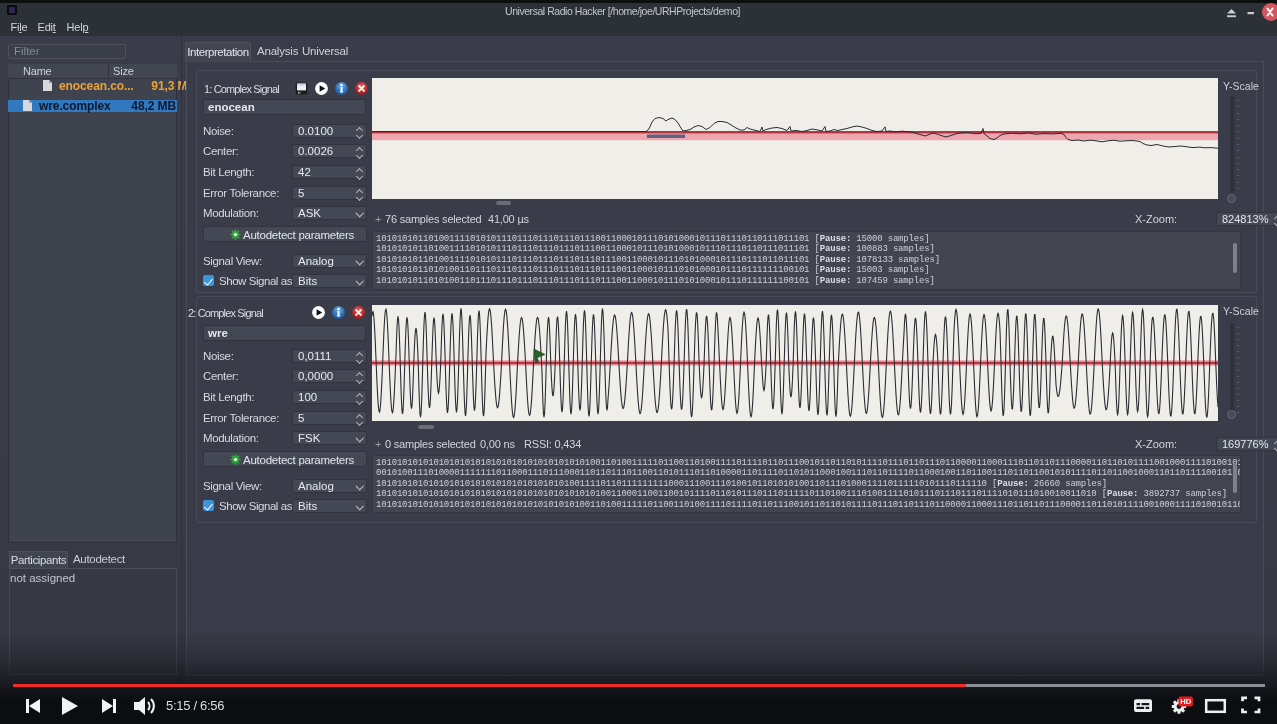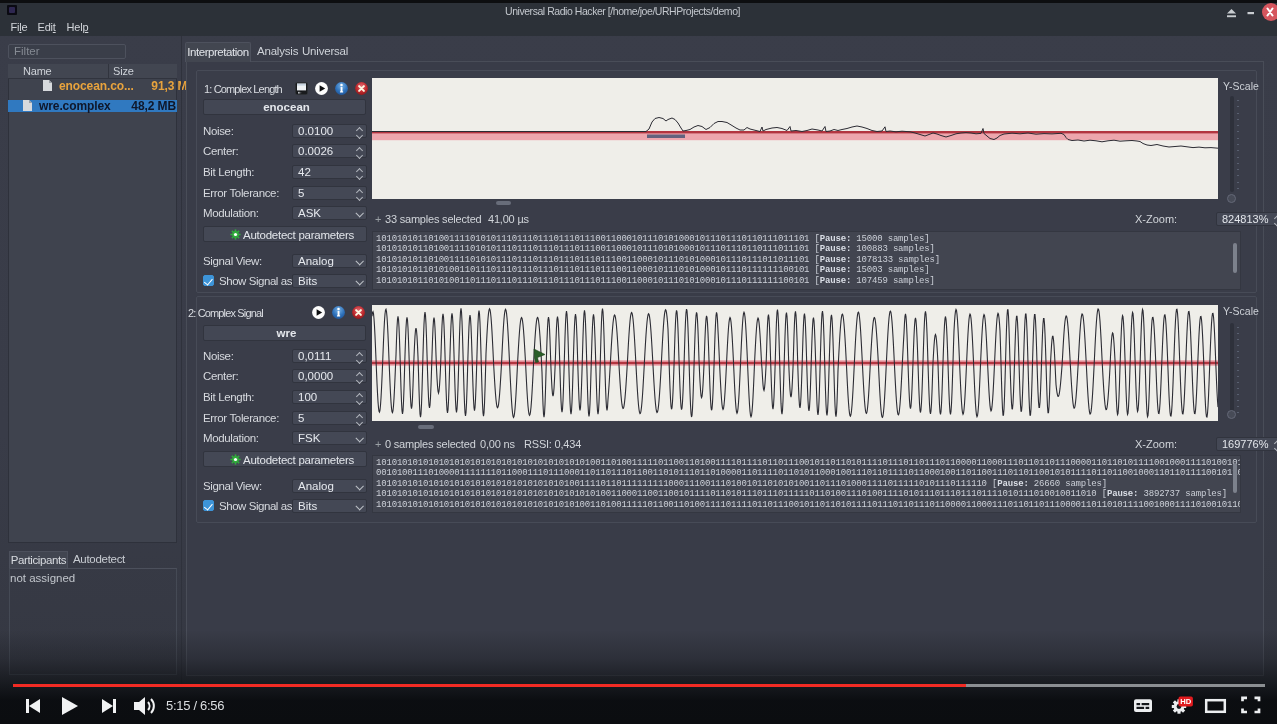--- a/index.html
+++ b/index.html
@@ -34,21 +34,21 @@
 #tabbar { left:186px; top:45px; height:17px; font-size:11.5px; color:#ced2d8; letter-spacing:-0.2px; }
 #tab-active { position:absolute; left:185px; top:42px; width:66px; height:20px;
   background:#424650; border:1px solid #4d515d; border-bottom:none;
   border-radius:2px 2px 0 0; color:#e2e5ea; text-align:center; line-height:18px; font-size:11.5px; letter-spacing:-0.45px; white-space:nowrap; }
 #pane { left:186px; top:61px; width:1078px; height:615px; border:1px solid #494d58; background:#393c48; }
 
 .group { position:absolute; border:1px solid #474b57; border-radius:2px; background:#3a3d49; }
 .glabel { position:absolute; font-size:11px; color:#dadde2; letter-spacing:-0.85px; }
 .namebox { position:absolute; left:203px; width:163px; height:16px; background:#434754;
   border:1px solid #31343e; border-radius:2px; font-size:11.5px; font-weight:bold;
-  color:#e4e7ec; line-height:14px; padding-left:4px;text-align:center; }
+  color:#e4e7ec; line-height:14px; padding-left:4px; }
 .lbl { position:absolute; left:203px; font-size:11.5px; color:#d6d9de; letter-spacing:-0.35px; }
 .spin { position:absolute; left:292px; width:75px; height:14px; background:#444855;
   border:1px solid #31343e; border-radius:2px; font-size:11.5px; color:#e6e9ee;
   line-height:12px; padding-left:5px; }
 .spin i, .xzoom i { position:absolute; right:4px; width:5px; height:5px; border:solid #b2b6bd; border-width:0 1.3px 1.3px 0; }
 .spin i.up, .xzoom i.up { top:2.8px; transform:rotate(-135deg); }
 .spin i.dn, .xzoom i.dn { top:7.6px; transform:rotate(45deg); }
 .combo { position:absolute; left:292px; width:75px; height:14px; background:#444855;
   border:1px solid #31343e; border-radius:2px; font-size:11.5px; color:#e6e9ee;
   line-height:12px; padding-left:5px; }
@@ -136,21 +136,21 @@
   <div class="abs" style="left:10px;top:572px;font-size:11.5px;color:#c2c6cc">not assigned</div>
   <div class="abs" id="sep-v"></div>
 
   <div class="abs" id="pane"></div>
   <div class="abs" id="tab-active">Interpretation</div>
   <div class="abs" id="tabbar">
     <span class="menuitem" style="left:71px">Analysis</span>
     <span class="menuitem" style="left:116px">Universal</span>
   </div>
   <div class="group" style="left:196px;top:70px;width:1061px;height:223px"></div>
-<div class="glabel" style="left:204px;top:83px">1: Complex Length</div>
+<div class="glabel" style="left:204px;top:83px">1: Complex Signal</div>
 <svg class="abs" style="left:295px;top:82px" width="13" height="13" viewBox="0 0 13 13">
         <rect x="0" y="0" width="13" height="13" rx="2" fill="#33373c"></rect>
         <rect x="0.8" y="0.8" width="11.4" height="11.4" rx="1.5" fill="#191b1e"></rect>
         <rect x="2" y="1.6" width="9" height="6.8" fill="#eef1f4"></rect>
         <rect x="2" y="1.6" width="9" height="2" fill="#c8d4e0"></rect>
         <rect x="2.6" y="9.4" width="4.4" height="2.6" fill="#0c0d0f"></rect>
         <rect x="3.2" y="9.8" width="1.4" height="1.8" fill="#dfe3e7"></rect>
         <rect x="5.2" y="9.8" width="1.2" height="1.8" fill="#55595e"></rect>
     </svg>
 <svg class="abs" style="left:315px;top:82px" width="13" height="13" viewBox="0 0 13 13">
@@ -236,21 +236,21 @@
     <div class="abs" style="left:1237px;top:150px;width:2px;height:1px;background:#596070"></div>
     <div class="abs" style="left:1237px;top:157px;width:2px;height:1px;background:#596070"></div>
     <div class="abs" style="left:1237px;top:163px;width:2px;height:1px;background:#596070"></div>
     <div class="abs" style="left:1237px;top:169px;width:2px;height:1px;background:#596070"></div>
     <div class="abs" style="left:1237px;top:175px;width:2px;height:1px;background:#596070"></div>
     <div class="abs" style="left:1237px;top:182px;width:2px;height:1px;background:#596070"></div>
     <div class="abs" style="left:1237px;top:188px;width:2px;height:1px;background:#596070"></div>
 <div class="vknob" style="left:1227px;top:194px"></div>
 <div class="hgrip" style="left:496px;top:201px;width:15px;"></div>
 <div class="statusrow" style="left:375px;top:213px;color:#9aa0a5">+</div>
-<div class="statusrow" style="left:385px;top:213px">33 samples selected</div>
+<div class="statusrow" style="left:385px;top:213px">76 samples selected</div>
 <div class="statusrow" style="left:488px;top:213px">41,00 µs</div>
 <div class="xzoom-lbl" style="left:1135px;top:213px">X-Zoom:</div>
 <div class="xzoom" style="top:212px">824813%<i class="up"></i><i class="dn"></i></div>
 <div class="bitsbox" style="top:231px;height:59px;padding:2px 0 0 3px">10101010110100111101010111011101110111011100110001011101010001011101110110111011101 [<b>Pause:</b> 15000 samples]
 10101010110100111101010111011101110111011100110001011101010001011101110110111011101 [<b>Pause:</b> 100883 samples]
 10101010110100111101010111011101110111011101110011000101110101000101110111011011101 [<b>Pause:</b> 1078133 samples]
 10101010110101001101110111011101110111011101110011000101110101000101110111111100101 [<b>Pause:</b> 15003 samples]
 10101010110101001101110111011101110111011101110011000101110101000101110111111100101 [<b>Pause:</b> 107459 samples]</div>
 <div class="abs" style="left:1233px;top:243px;width:4px;height:30px;background:#7c818c;border-radius:2px"></div>
 

